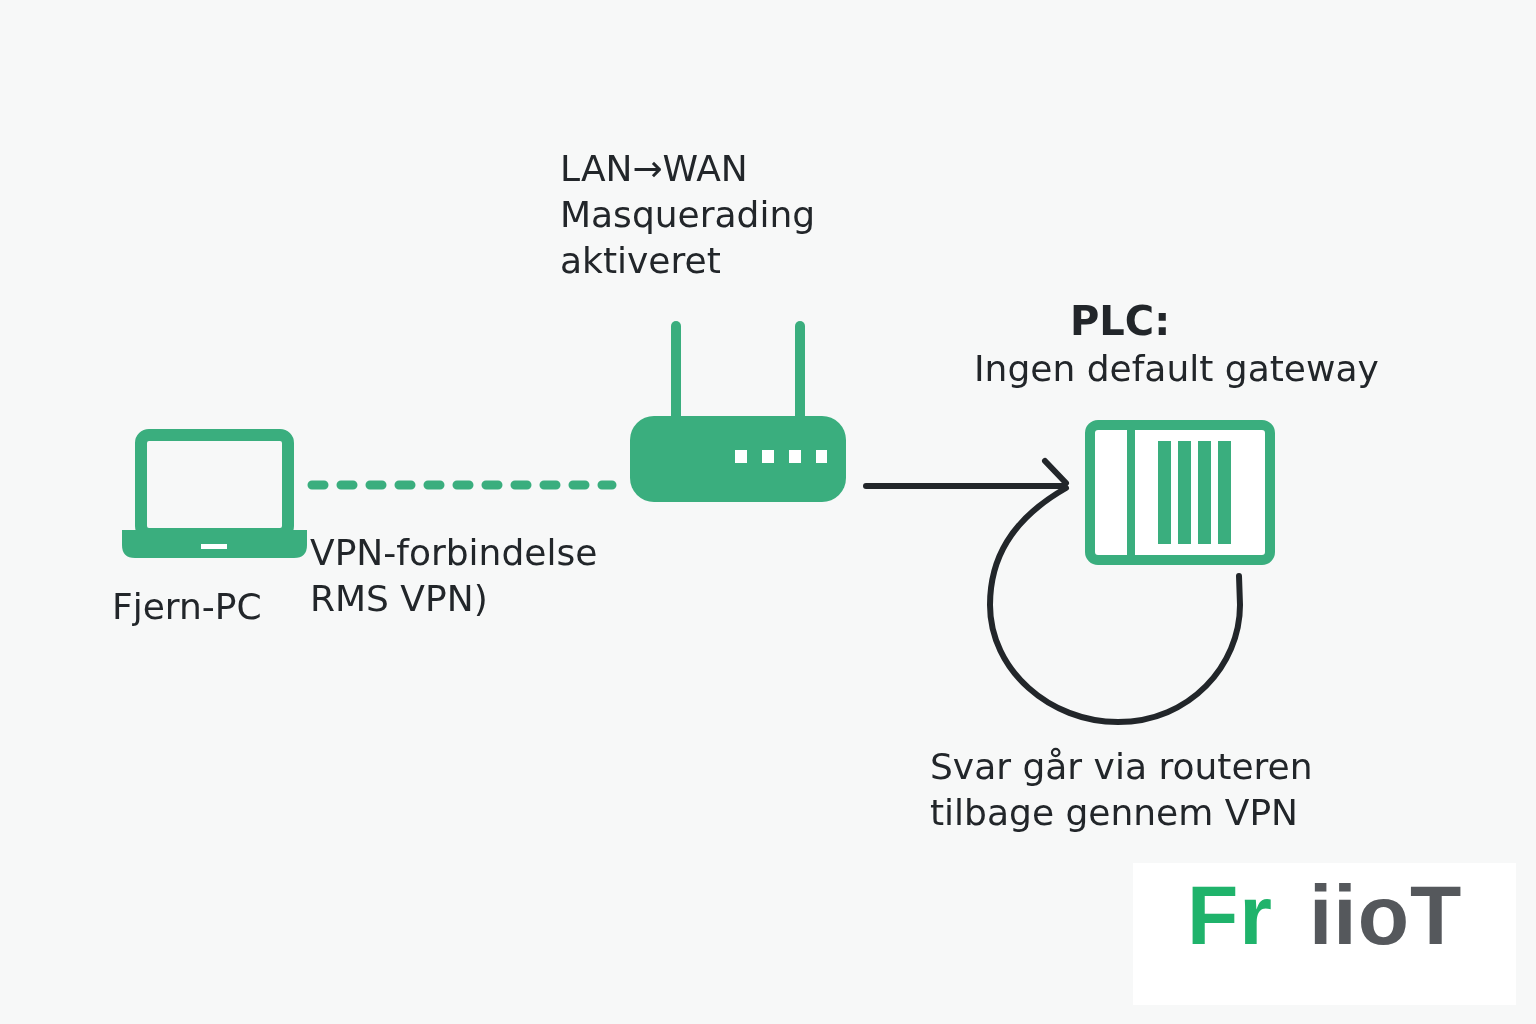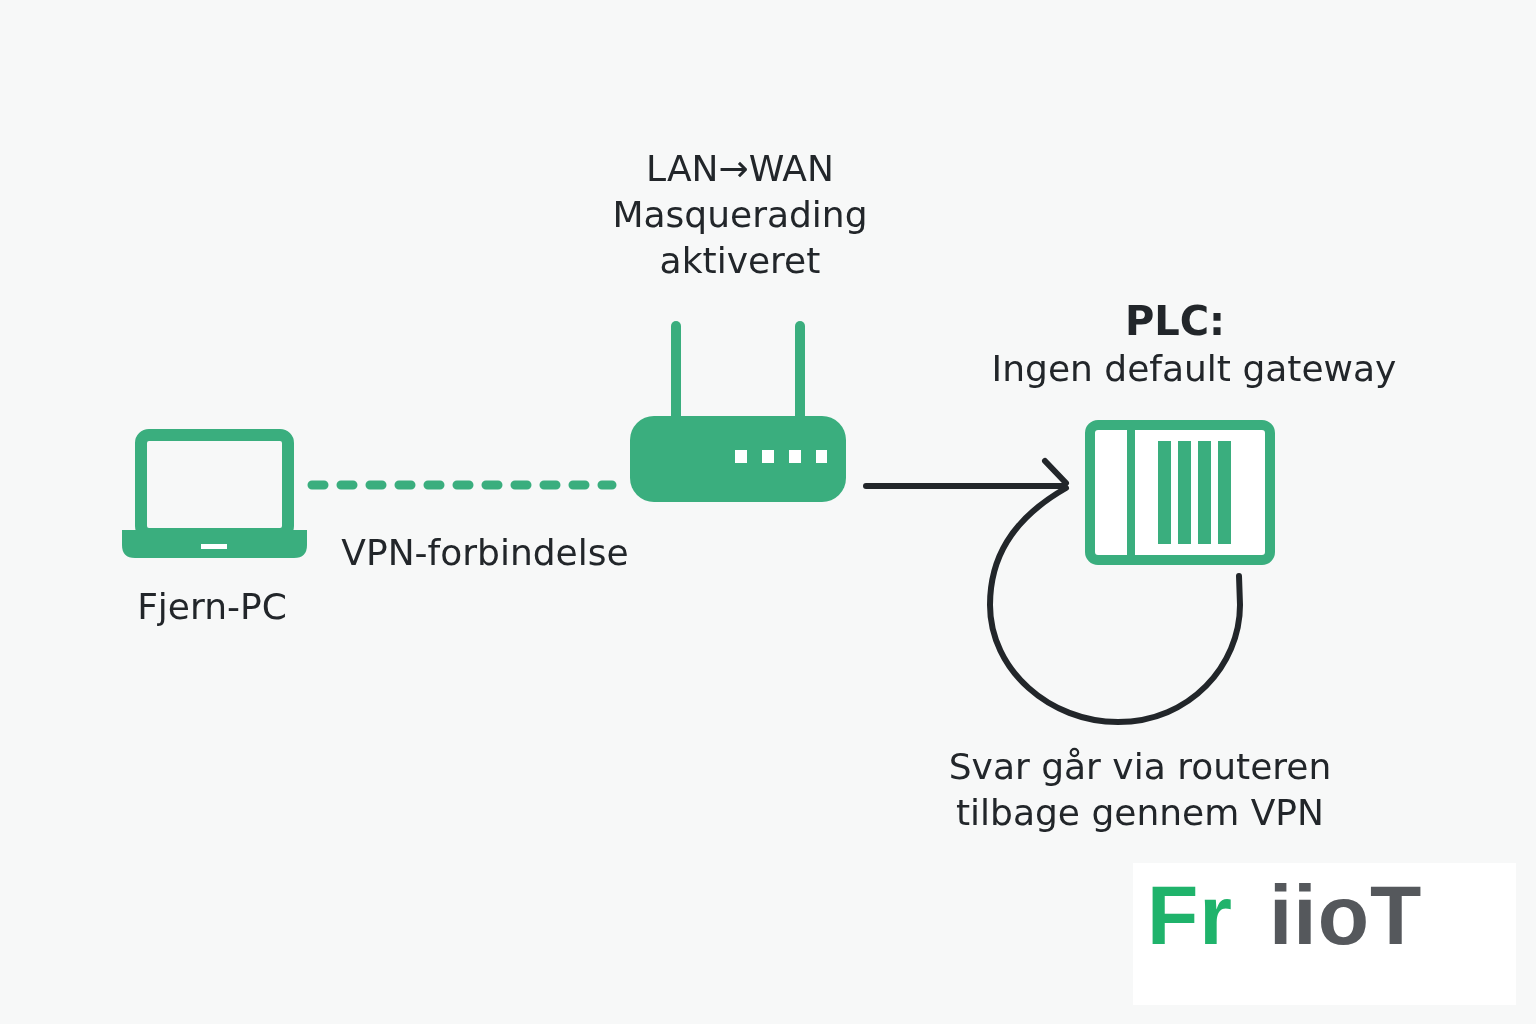--- a/index.html
+++ b/index.html
@@ -5,40 +5,40 @@
   html, body { margin: 0; padding: 0; }
   body {
     width: 1536px; height: 1024px; overflow: hidden;
     background: #f7f8f8;
     font-family: "DejaVu Sans", sans-serif;
     color: #22262a;
     position: relative;
   }
   .canvas { position: absolute; left: 0; top: 0; width: 1536px; height: 1024px; }
   .label {
-    position: absolute; text-align: center; color: #22262a;
+    position: absolute; color: #22262a;
     font-size: 36px; line-height: 46px; white-space: nowrap;
   }
   .label div { display: block; }
   #lbl-masq { left: 560px; top: 146px; width: 360px; }
   #lbl-plc-title { left: 1070px; top: 298px; width: 210px; font-size: 40px; font-weight: bold; }
   #lbl-plc-sub { left: 974px; top: 346px; width: 440px; }
   #lbl-pc { left: 112px; top: 584px; width: 200px; }
   #lbl-vpn { left: 310px; top: 530px; width: 350px; }
   #lbl-reply { left: 930px; top: 744px; width: 420px; }
   .logo-box {
     position: absolute; left: 1133px; top: 863px; width: 383px; height: 142px;
     background: #ffffff;
   }
   .logo-main {
     position: absolute; left: 14px; top: 4px;
     font-family: "Liberation Sans", sans-serif; font-weight: bold;
     font-size: 84px; letter-spacing: 1px; line-height: 96px;
   }
-  .logo-main .g { color: #1fb36b; }
+  .logo-main .g { color: #1fb36b; margin-left: 40px; }
   .logo-main .d { color: #55585c; margin-left: 36px; }
   .logo-tag {
     position: absolute; right: 20px; top: 94px;
     font-family: "DejaVu Sans", sans-serif; font-weight: bold;
     color: #55585c; font-size: 28px; letter-spacing: 1px;
   }
 </style>
 </head>
 <body>
 
@@ -85,20 +85,21 @@
   <div>aktiveret</div>
 </div>
 
 <div class="label" id="lbl-plc-title">PLC:</div>
 <div class="label" id="lbl-plc-sub">Ingen default gateway</div>
 
 <div class="label" id="lbl-pc">Fjern-PC</div>
 
 <div class="label" id="lbl-vpn">
   <div>VPN-forbindelse</div>
+  <div>RMS VPN)</div>
 </div>
 
 <div class="label" id="lbl-reply">
   <div>Svar går via routeren</div>
   <div>tilbage gennem VPN</div>
 </div>
 
 <div class="logo-box">
   <div class="logo-main">
     <span class="g">Fr</span><span class="d">iioT</span>

